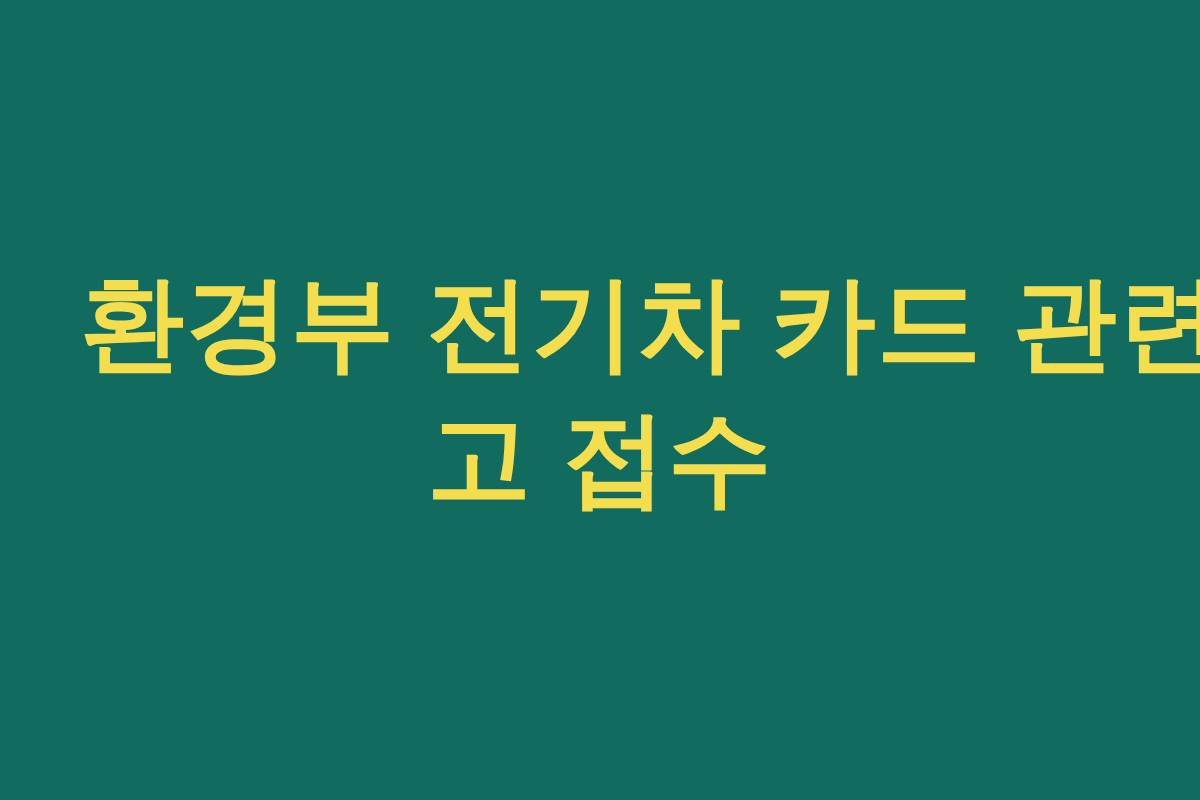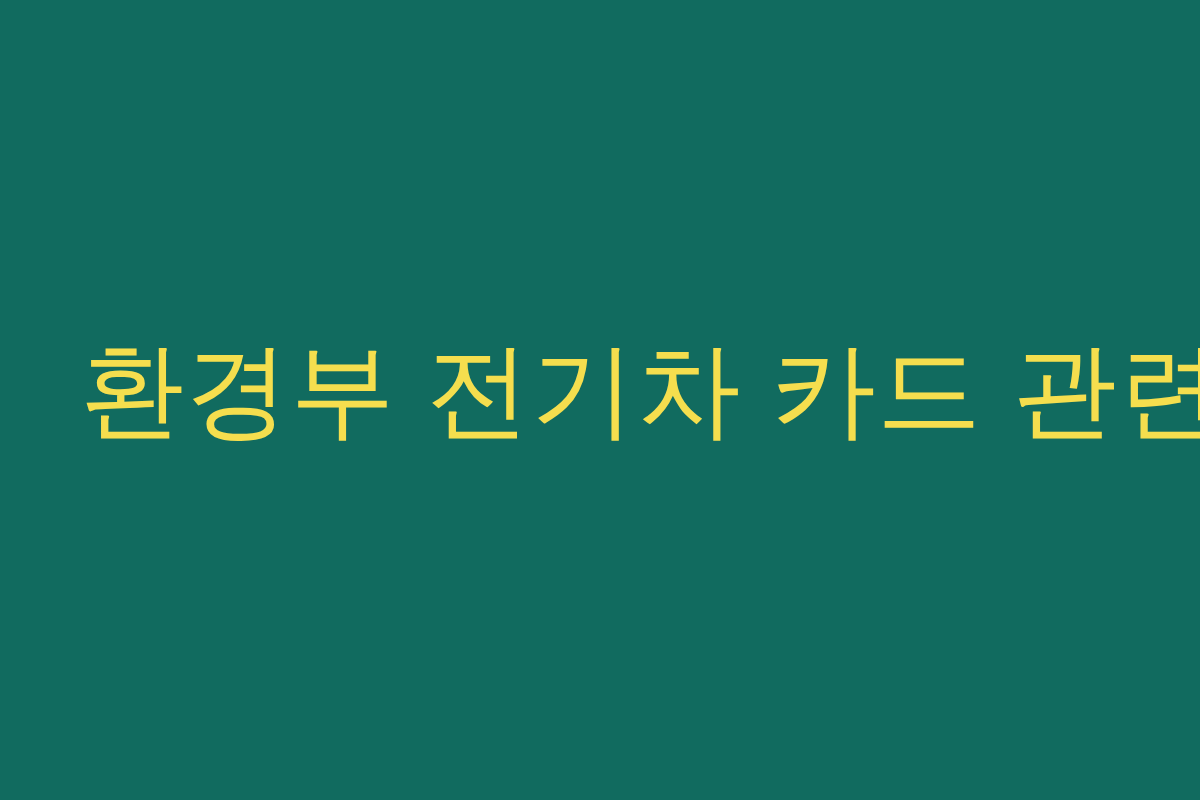--- a/index.html
+++ b/index.html
@@ -32,21 +32,21 @@
     transform: translateY(-8px);
   }
 
   .headline {
     margin: 0;
     padding: 0;
     width: 1040px;
     text-align: center;
     color: #F5DE4E;
     font-family: "Liberation Sans", "DejaVu Sans", sans-serif;
-    font-weight: 400;
+    font-weight: 700;
     font-size: 104px;
     line-height: 1.30;
     letter-spacing: 0.012em;
     word-break: break-all;
     overflow-wrap: anywhere;
     
     -webkit-font-smoothing: antialiased;
     text-rendering: geometricPrecision;
   }
 
@@ -58,16 +58,17 @@
 </style>
 </head>
 <body>
 
 <div class="banner" style="background: rgb(17, 107, 95);">
 
   <div class="headline-wrap">
 
     <h1 class="headline" style="color: rgb(245, 222, 78);">
       <span class="line">환경부 전기차 카드 관련</span>
+      <span class="line">고 접수</span>
     </h1>
 
   </div>
 </div>
 
 </body></html>

